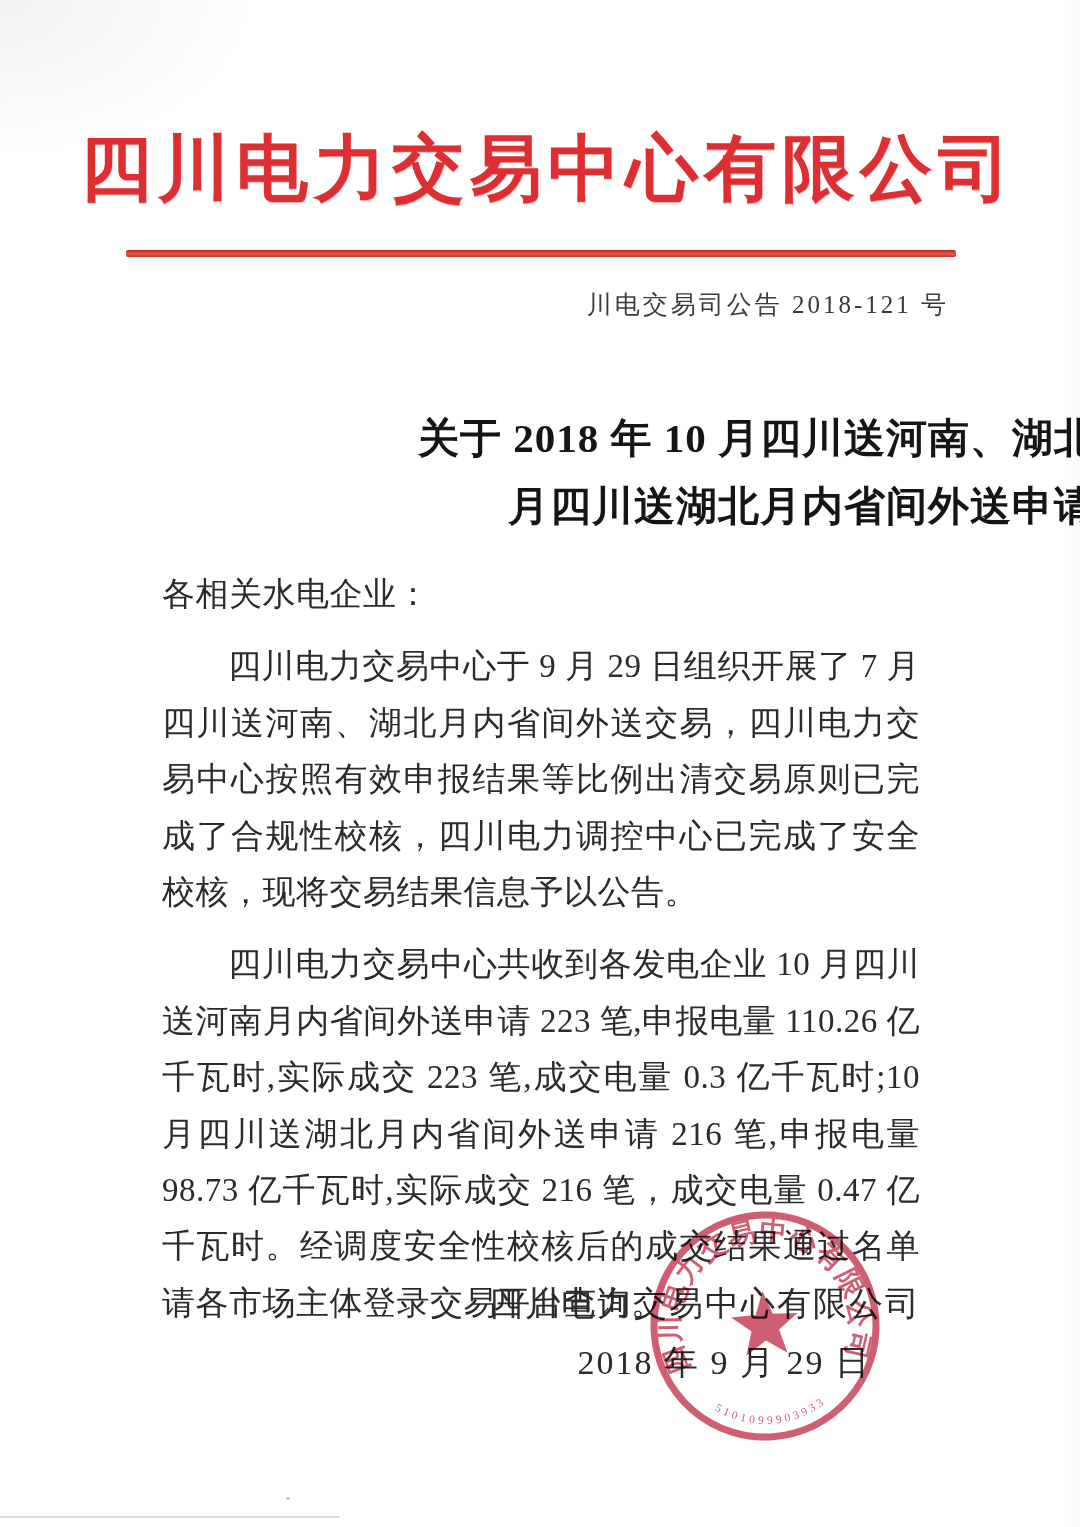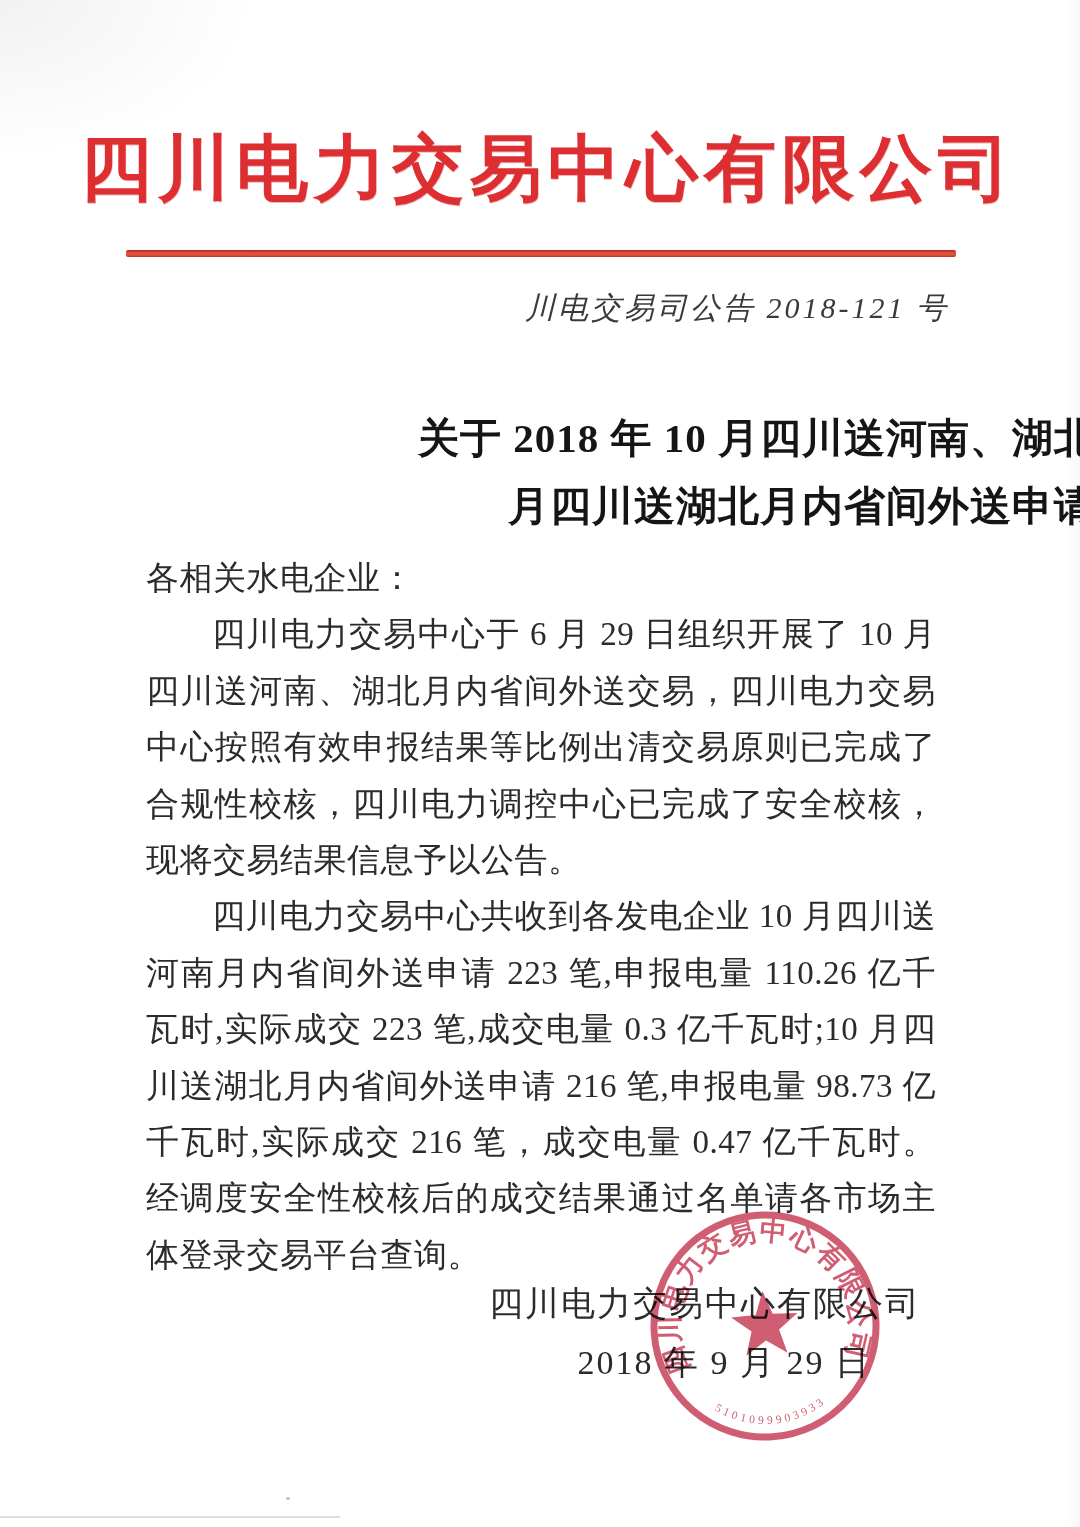--- a/index.html
+++ b/index.html
@@ -38,38 +38,37 @@
   }
 
   .red-rule {
     position:absolute; top:250px; left:126px; width:830px; height:7px;
     background:linear-gradient(to bottom, #a8281f 0%, #e8473a 40%, #e05a44 60%, #c23227 100%);
     border-radius:2px;
   }
 
   .doc-number {
     position:absolute; top:288px; right:147px;
-    font-size:30px; letter-spacing:3px; color:#3a3a3a;
+    font-size:25px; letter-spacing:3px; color:#3a3a3a;
     white-space:nowrap;
-    font-style:italic;
   }
 
   .doc-title {
     position:absolute; top:404px; left:0; width:100%;
     text-align:right; font-size:41px; font-weight:700;
     line-height:68px; color:#151515; letter-spacing:1px;
   }
 
   .body-text {
     position:absolute; top:550px; left:146px; width:790px;
     font-size:33px; line-height:56.4px; color:#2b2b2b;
     text-align:justify; text-justify:inter-ideograph;
     letter-spacing:0.5px;
   }
-  .body-text p { margin:0; }
+  .body-text p { margin:16px; }
   .body-text p.para { text-indent:2em; }
 
   .signature-company {
     position:absolute; top:1281px; right:175px;
     font-size:34px; color:#2b2b2b; letter-spacing:2px; white-space:nowrap;
   }
   .signature-date {
     position:absolute; top:1340px; right:225px;
     font-size:34px; color:#2b2b2b; letter-spacing:2px; white-space:nowrap;
   }
@@ -98,21 +97,21 @@
 
   <div class="doc-number">川电交易司公告 2018-121 号</div>
 
   <div class="doc-title">
     <div>关于 2018 年 10 月四川送河南、湖北</div>
     <div>月四川送湖北月内省间外送申请</div>
   </div>
 
   <div class="body-text">
     <p class="salutation">各相关水电企业：</p>
-    <p class="para">四川电力交易中心于 6 月 29 日组织开展了 10 月四川送河南、湖北月内省间外送交易，四川电力交易中心按照有效申报结果等比例出清交易原则已完成了合规性校核，四川电力调控中心已完成了安全校核，现将交易结果信息予以公告。</p>
+    <p class="para">四川电力交易中心于 9 月 29 日组织开展了 7 月四川送河南、湖北月内省间外送交易，四川电力交易中心按照有效申报结果等比例出清交易原则已完成了合规性校核，四川电力调控中心已完成了安全校核，现将交易结果信息予以公告。</p>
     <p class="para">四川电力交易中心共收到各发电企业 10 月四川送河南月内省间外送申请 223 笔,申报电量 110.26 亿千瓦时,实际成交 223 笔,成交电量 0.3 亿千瓦时;10 月四川送湖北月内省间外送申请 216 笔,申报电量 98.73 亿千瓦时,实际成交 216 笔，成交电量 0.47 亿千瓦时。经调度安全性校核后的成交结果通过名单请各市场主体登录交易平台查询。</p>
   </div>
 
   <div class="signature-company">四川电力交易中心有限公司</div>
 
   <div class="signature-date">2018 年 9 月 29 日</div>
 
   <svg class="seal" viewBox="0 0 236 236" xmlns="http://www.w3.org/2000/svg">
     <defs>
       <path id="sealCompanyArc" d="M 39.4 153 A 86 86 0 1 1 196.6 153" fill="none"></path>

